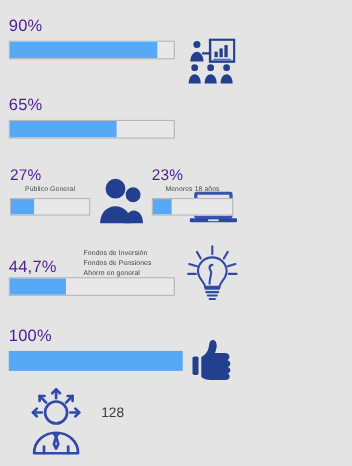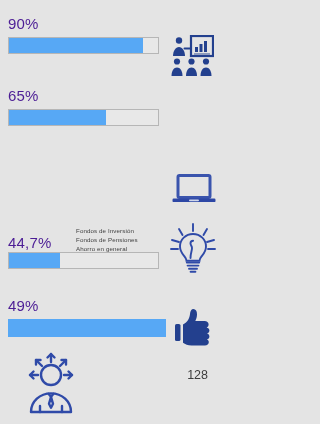--- a/index.html
+++ b/index.html
@@ -50,21 +50,21 @@
   }
 
   .multiline{
     font-size:6.2px;
     color:#3f3f3f;
     line-height:1.45;
     letter-spacing:.1px;
   }
 
   .count{
-    text-align:right;
+    text-align:left;
     font-size:12.5px;
     color:#3d3d3d;
     line-height:1.25;
   }
 
   .icon{position:absolute;}
   svg{display:block;}
 </style>
 </head>
 <body>
@@ -111,20 +111,45 @@
         <g>
           <rect x="6" y="1.5" width="32" height="22" rx="1.5" fill="none" stroke="#3a54ad" stroke-width="3"></rect>
           <rect x="9.5" y="5" width="25" height="15" fill="#e4e4e4"></rect>
           <rect x="0.5" y="24.5" width="43" height="3.6" rx="1.2" fill="#2d47a5"></rect>
           <rect x="17" y="25.4" width="10" height="1.8" rx="0.9" fill="#cfd6ea"></rect>
         </g>
       </svg>
     </div>
   </div>
 
+  <div class="row" style="top:152px;height:56px;">
+
+    <div class="pct pct-sm" style="position:absolute;left:9px;top:0;width:73px;">27%</div>
+    <div class="sublabel" style="position:absolute;left:4px;top:17px;width:83px;">Público General</div>
+    <div class="bar" style="position:absolute;left:9px;top:28px;width:73px;height:16px;">
+      <div class="fill" style="width:30%;"></div>
+    </div>
+
+    <div class="icon" style="left:88px;top:8px;">
+      <svg width="46" height="44" viewBox="0 0 46 44">
+        <g fill="#23408e">
+          <circle cx="17" cy="11.5" r="9"></circle>
+          <circle cx="33" cy="17" r="6.8"></circle>
+          <path d="M25.5 43 c0-7 3.6-11.6 8.2-11.6 s8.3 4.6 8.3 11.6 z"></path>
+          <path d="M3 43 c0-9.4 6.3-15.4 14-15.4 s14 6 14 15.4 z"></path>
+        </g>
+      </svg>
+    </div>
+
+    <div class="pct pct-sm" style="position:absolute;left:138px;top:0;width:74px;">23%</div>
+    <div class="sublabel" style="position:absolute;left:133px;top:17px;width:84px;">Menores 18 años</div>
+    <div class="bar" style="position:absolute;left:138px;top:28px;width:74px;height:16px;">
+      <div class="fill" style="width:24%;"></div>
+    </div>
+  </div>
 
   <div class="row" style="top:226px;height:50px;">
     <div class="pct" style="position:absolute;left:8px;top:9px;width:62px;">44,7%</div>
 
     <div class="multiline" style="position:absolute;left:76px;top:1px;width:86px;">
       <div>Fondos de Inversión</div>
       <div>Fondos de Pensiones</div>
       <div>Ahorro en general</div>
     </div>
 
@@ -151,21 +176,21 @@
           <line x1="18.8" y1="41.5" x2="31.2" y2="41.5"></line>
           <line x1="19.6" y1="44.6" x2="30.4" y2="44.6"></line>
           <line x1="21" y1="47.7" x2="29" y2="47.7"></line>
           <line x1="22.6" y1="50.8" x2="27.4" y2="50.8"></line>
         </g>
       </svg>
     </div>
   </div>
 
   <div class="row" style="top:298px;height:48px;">
-    <div class="pct" style="position:absolute;left:8px;top:0;width:158px;">49%</div>
+    <div class="pct" style="position:absolute;left:8px;top:0;width:158px;">100%</div>
     <div class="bar noborder" style="position:absolute;left:8px;top:21px;width:158px;height:18px;">
       <div class="fill" style="width:100%;"></div>
     </div>
     <div class="icon" style="left:174px;top:8px;">
       <svg width="42" height="44" viewBox="0 0 42 44">
         <g fill="#23408e">
           <rect x="1" y="18" width="5.5" height="17" rx="1.6"></rect>
           <path d="M9 18.5 c4.6-2.2 6.6-6.4 7-10.4 .3-3 1.3-5.1 3.4-5.1 2.4 0 3.6 2.2 3.6 5.2 0 2.6-.8 5-1.7 6.8 h9.3 c2.3 0 4 1.5 4 3.4 0 1.5-.9 2.6-2 3.1 1.7 .3 2.8 1.5 2.8 3.1 0 1.5-1 2.6-2.3 3 1.4 .4 2.3 1.5 2.3 2.9 0 1.5-1 2.6-2.4 3 1.1 .5 1.8 1.5 1.8 2.7 0 1.9-1.6 3.3-3.9 3.3 H17.5 c-3.6 0-6.4-1.2-8.5-2.8 z"></path>
         </g>
       </svg>

